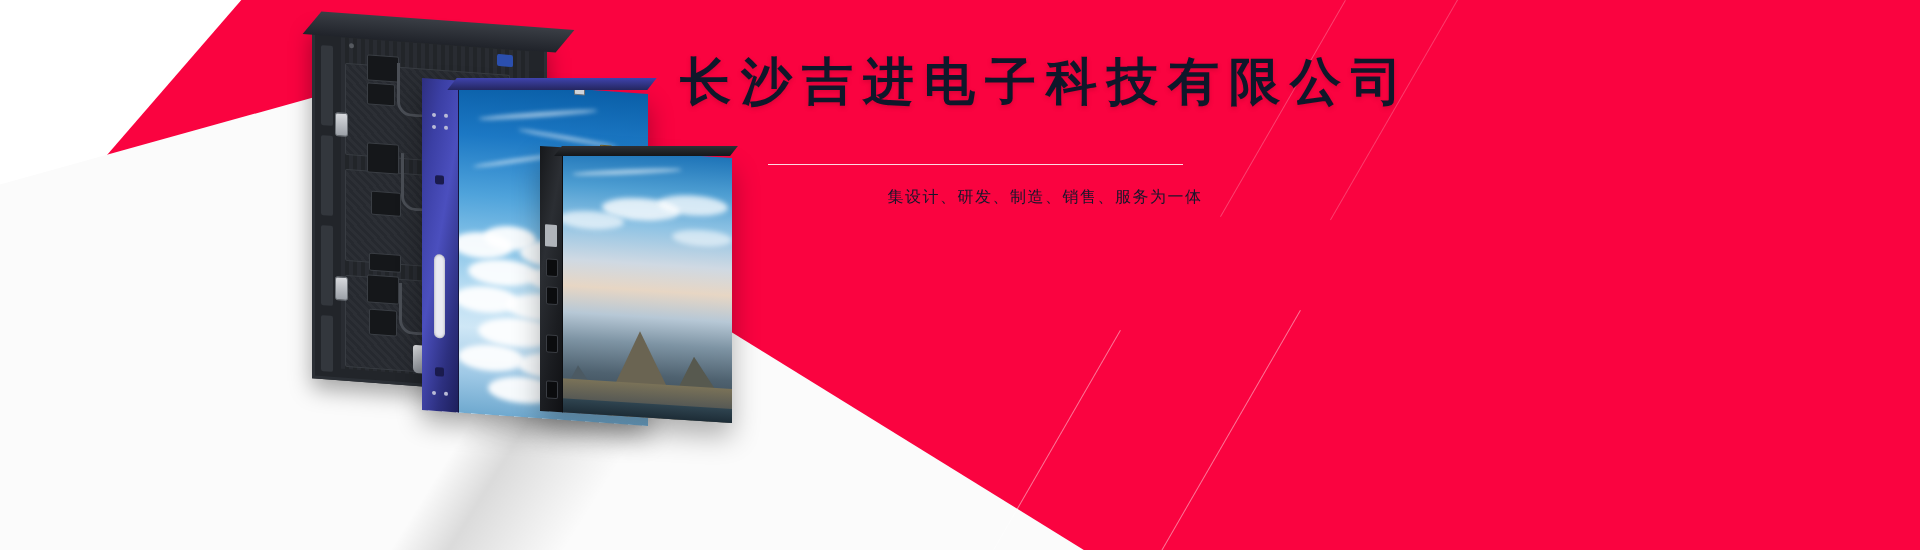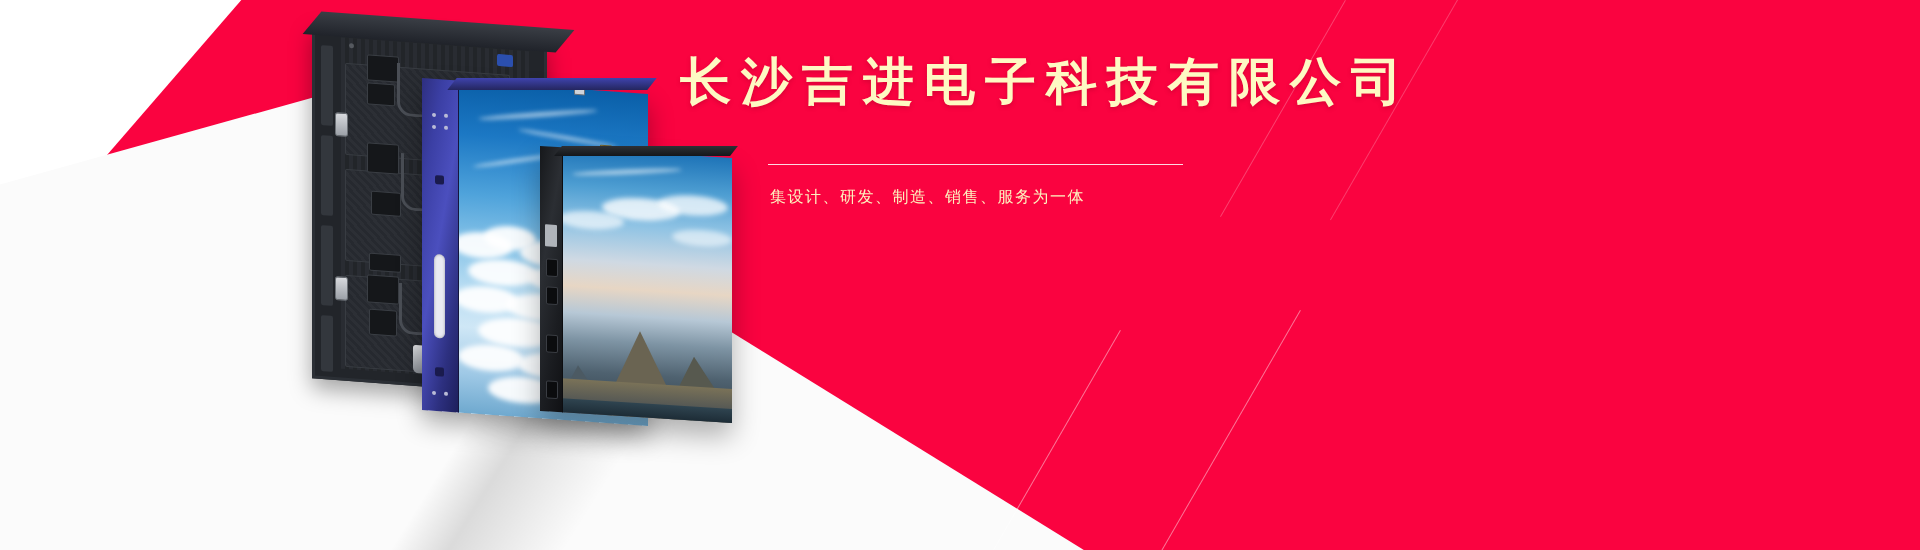--- a/index.html
+++ b/index.html
@@ -278,21 +278,21 @@
     width:176px;height:10px;
     background:linear-gradient(180deg,#2e3136,#15171a);
     transform:skewX(-38deg);
   }
 
   
   .copy{
     position:absolute;
     left:680px;top:52px;
     width:640px;
-    color:#fef9c3;
+    color:#0f172a;
   }
   .title{
     font-size:51px;
     font-weight:700;
     letter-spacing:10px;
     line-height:1.18;
     margin:0;
     white-space:nowrap;
     text-shadow:0 2px 4px rgba(120,0,25,.25);
   }
@@ -311,20 +311,21 @@
     width:415px;height:1px;
     background:rgba(255,255,255,.85);
     margin:0 0 0 0;
   }
   .tagline{
     margin:22px 0 12px 90px;
     font-size:16px;
     letter-spacing:1.5px;
     white-space:nowrap;
     opacity:.97;
+    text-align:center;
   }
 </style>
 </head>
 <body>
 
 <div class="banner">
 
   <div class="bg-red"></div>
 
   <div class="wedge-tl"></div>

